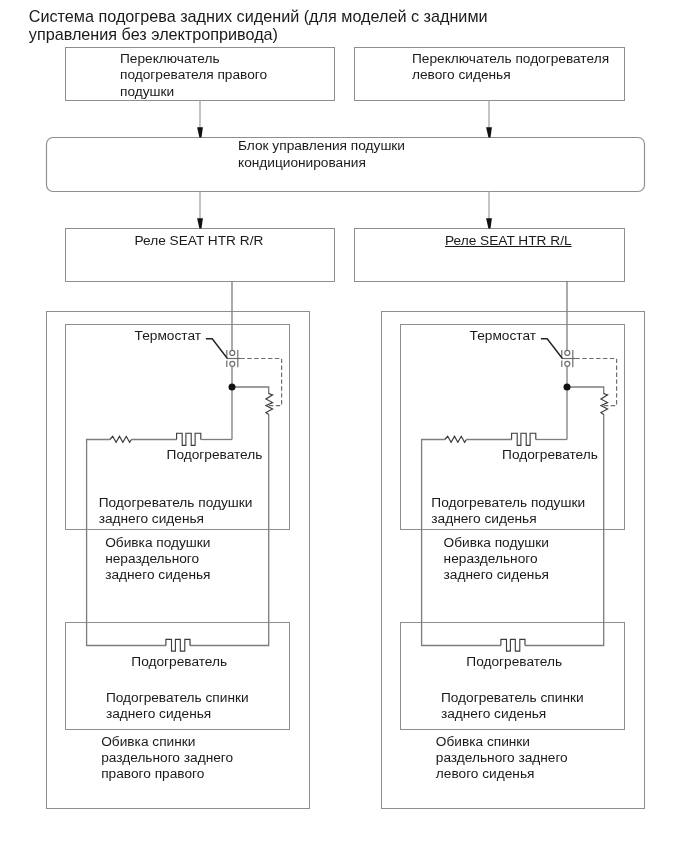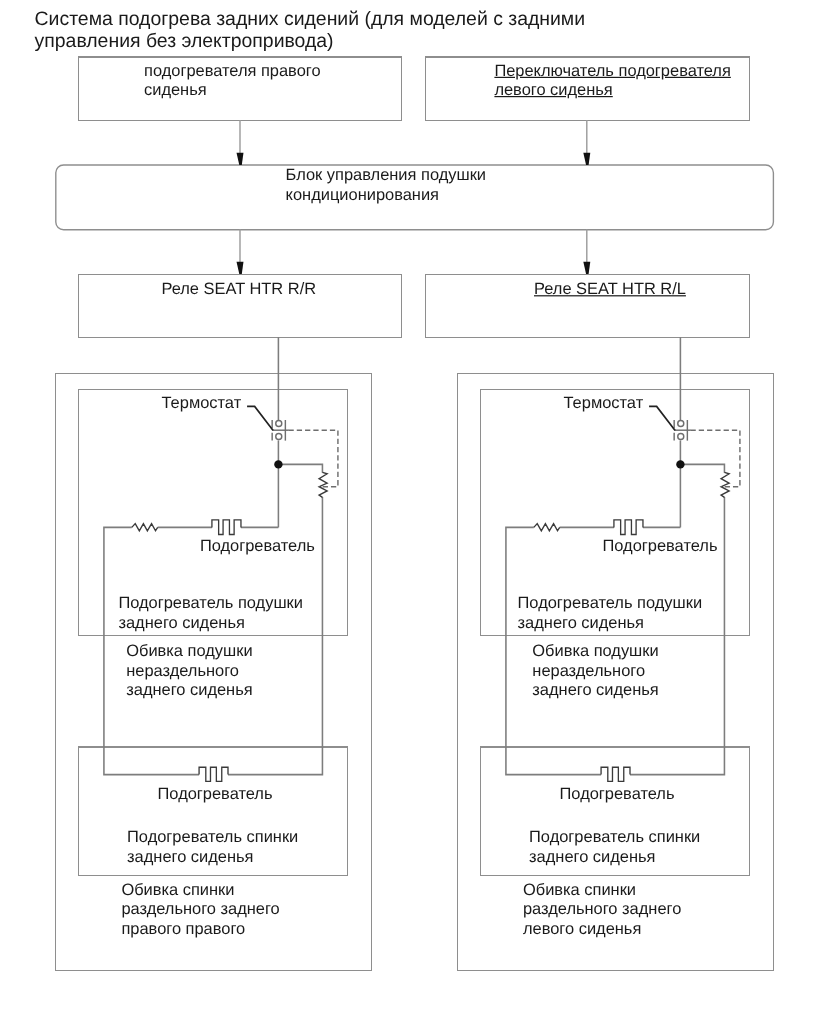--- a/index.html
+++ b/index.html
@@ -119,25 +119,26 @@
     <path d="M540.9 338.7 L547.2 338.7 L562.6 358.7" stroke="#222222" stroke-width="1.4" fill="none"></path>
     <circle cx="567" cy="387" r="3.5" fill="#111111" shape-rendering="geometricPrecision"></circle>
   </svg>
 
   <div class="title" style="left:28.8px; top:6.5px;">
     <div>Система подогрева задних сидений (для моделей с задними</div>
     <div>управления без электропривода)</div>
   </div>
 
   <div class="txt" style="left:120px; top:51.1px;">
+    <div>Переключатель</div>
     <div>подогревателя правого</div>
-    <div>сиденья</div>
+    <div>подушки</div>
   </div>
 
-  <div class="txt" style="left:412px; top:51.1px;text-decoration:underline;">
+  <div class="txt" style="left:412px; top:51.1px;">
     <div>Переключатель подогревателя</div>
     <div>левого сиденья</div>
   </div>
 
   <div class="txt" style="left:238px; top:138.4px;">
     <div>Блок управления подушки</div>
     <div>кондиционирования</div>
   </div>
 
   <div class="txt" style="left:134.5px; top:233px;">Реле SEAT HTR R/R</div>

